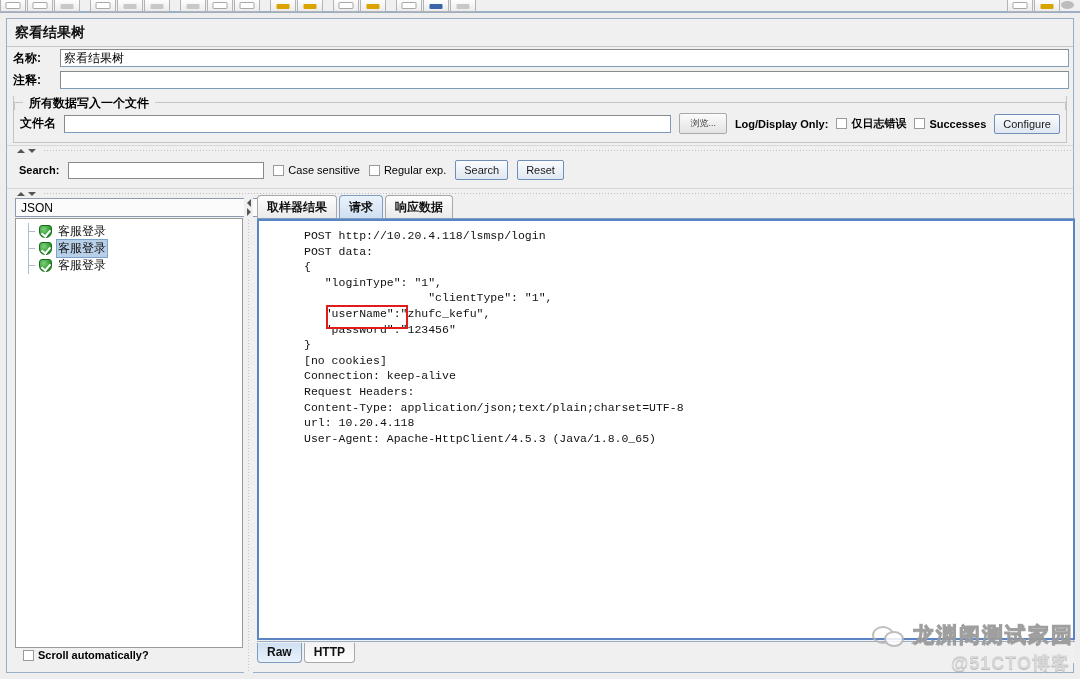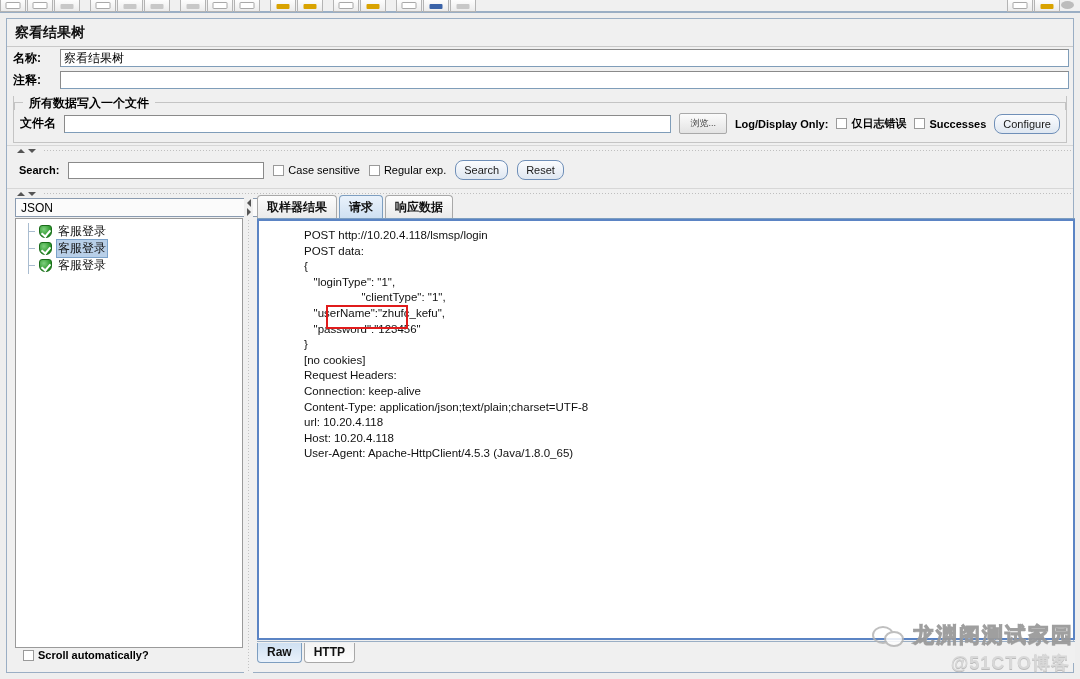--- a/index.html
+++ b/index.html
@@ -127,21 +127,20 @@
     padding: 3px 8px;
     color: #1a1a1a;
     white-space: nowrap;
     box-sizing: border-box;
     cursor: default;
   }
   .btn-small { font-size: 9px; padding: 3px 10px; color: #444; }
   .btn-blue {
     border-color: #6f8fb8;
     background: linear-gradient(#fbfcfe, #dfe7f1);
-    border-radius: 8px;
   }
 
   .chk {
     display: inline-flex; align-items: center; gap: 4px;
     font-size: 11px; white-space: nowrap; text-align: right;
   }
   .chk .box {
     width: 11px; height: 11px;
     background: #ffffff;
     border: 1px solid #9a9a9a;
@@ -323,21 +322,21 @@
   .detail-body {
     height: 421px;
     background: #ffffff;
     border: 2px solid #5b84c4;
     box-sizing: border-box;
     padding: 7px 8px;
     overflow: hidden;
     position: relative;
   }
   .mono-line {
-    font-family: Liberation Sans, sans-serif;
+    font-family: Liberation Mono, monospace;
     font-size: 11.5px;
     line-height: 15.6px;
     white-space: pre;
     color: #111;
     padding-left: 37px;
   }
   .highlight-box {
     position: absolute;
     left: 67px; top: 84px;
     width: 82px; height: 24px;
@@ -584,25 +583,24 @@
           <div class="mono-line">{</div>
           <div class="mono-line">   "loginType": "1",</div>
           <div class="mono-line">                  "clientType": "1",</div>
           <div class="mono-line">   "userName":"zhufc_kefu",</div>
           <div class="mono-line">   "password":"123456"</div>
           <div class="mono-line">}</div>
           <div class="mono-line"></div>
           <div class="mono-line"></div>
           <div class="mono-line">[no cookies]</div>
           <div class="mono-line"></div>
+          <div class="mono-line">Connection: keep-alive</div>
           <div class="mono-line">Request Headers:</div>
-          <div class="mono-line">Connection: keep-alive</div>
           <div class="mono-line">Content-Type: application/json;text/plain;charset=UTF-8</div>
           <div class="mono-line">url: 10.20.4.118</div>
-          <div class="mono-line">Host: 10.20.4.118</div>
           <div class="mono-line">User-Agent: Apache-HttpClient/4.5.3 (Java/1.8.0_65)</div>
           <div class="highlight-box"></div>
         </div>
         <div class="bottom-tabs">
           <div class="btab active">Raw</div>
           <div class="btab">HTTP</div>
         </div>
       </div>
     </div>
   </div>

